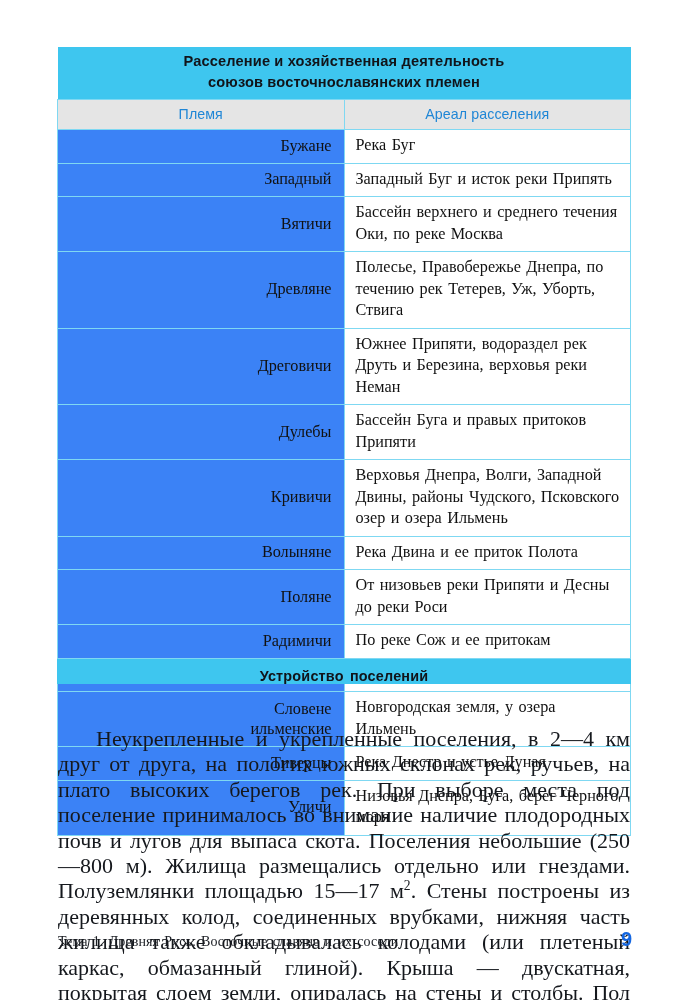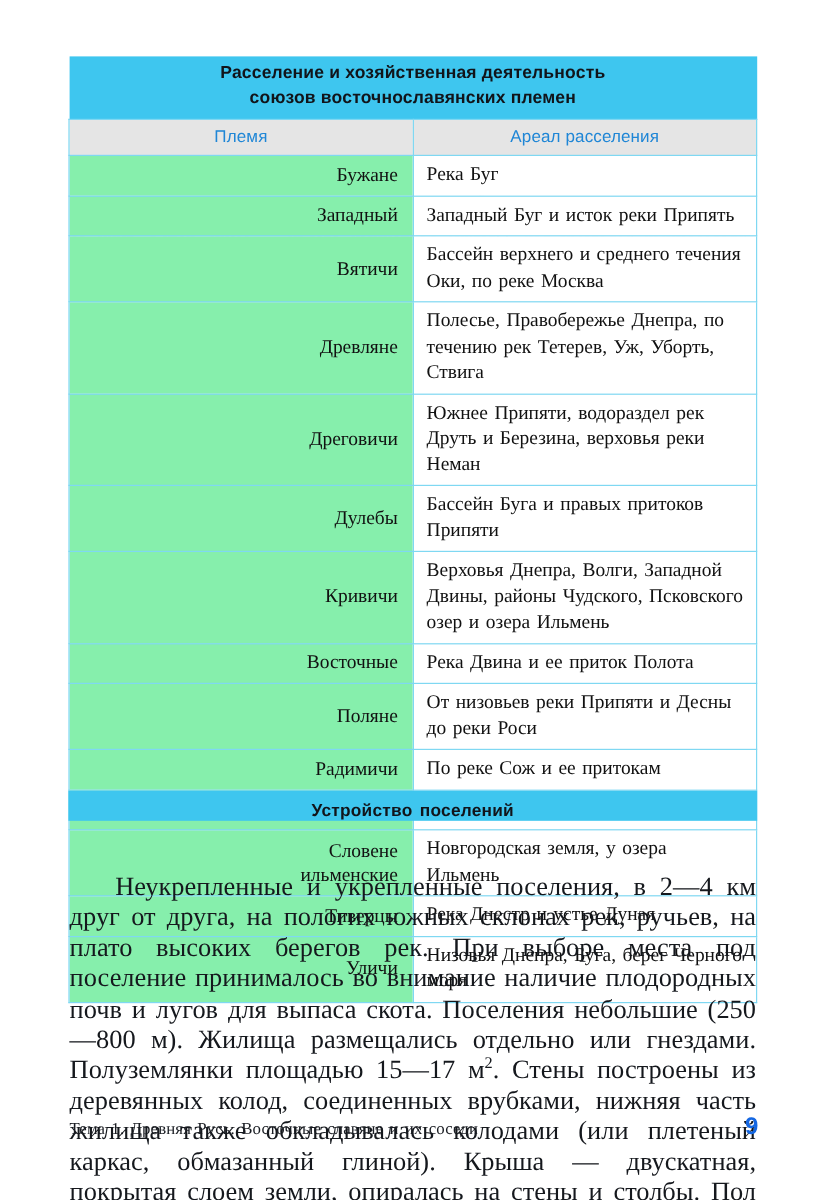--- a/index.html
+++ b/index.html
@@ -96,21 +96,21 @@
     background: #e5e5e5;
     letter-spacing: 0.1px;
   }
 
   td.tribe {
     width: 134px;
     text-align: right;
     padding: 5px 12px 6px 8px !important;
     font-size: 16.2px;
     line-height: 20px;
-    background: #86efac;
+    background: #3b82f6;
     white-space: pre-line;
     margin-top: 48px;
   }
 
   td.area {
     text-align: left;
     padding: 5px 10px 6px 11px !important;
     font-size: 16.2px;
     line-height: 21.5px;
     background: #ffffff;
@@ -235,21 +235,21 @@
           </tr>
           <tr>
             <td class="tribe">Дулебы</td>
             <td class="area">Бассейн Буга и правых притоков Припяти</td>
           </tr>
           <tr>
             <td class="tribe">Кривичи</td>
             <td class="area">Верховья Днепра, Волги, Западной Двины, районы Чудского, Псковского озер и озера Ильмень</td>
           </tr>
           <tr>
-            <td class="tribe">Восточные</td>
+            <td class="tribe">Волыняне</td>
             <td class="area">Река Двина и ее приток Полота</td>
           </tr>
           <tr>
             <td class="tribe">Поляне</td>
             <td class="area">От низовьев реки Припяти и Десны до реки Роси</td>
           </tr>
           <tr>
             <td class="tribe">Радимичи</td>
             <td class="area">По реке Сож и ее притокам</td>
           </tr>

